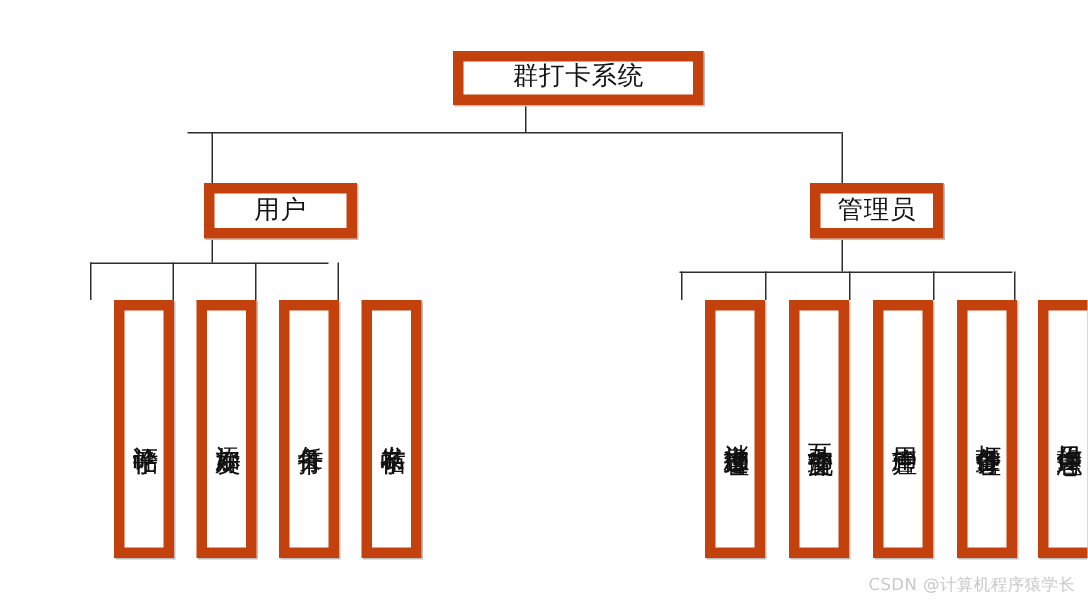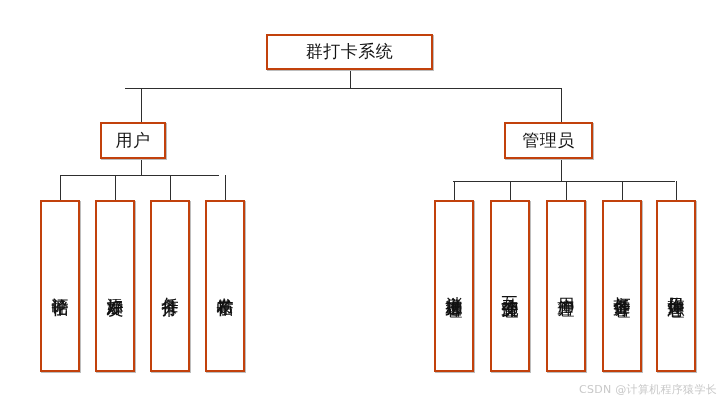--- a/index.html
+++ b/index.html
@@ -30,25 +30,26 @@
     background: #2e2e2e;
   }
   .line.v { width: 1px; }
   .line.h { height: 1px; }
 
   
   .node {
     position: absolute;
     box-sizing: border-box;
     background: #ffffff;
-    border: 2px solid #c2410c;
+    border: 7px solid #c2410c;
     box-shadow: 1px 1px 0 #bdbdbd;
     display: flex;
     align-items: center;
     justify-content: center;
+    margin-left: 36px;
   }
   .node-label {
     font-size: 17px;
     line-height: 1.12;
     letter-spacing: 0.5px;
     white-space: nowrap;
     color: #111111;
   }
 
   
@@ -101,21 +102,21 @@
       <div class="line v" style="left: 510px; top: 181px; height: 19px;"></div>
       <div class="line v" style="left: 566px; top: 181px; height: 19px;"></div>
       <div class="line v" style="left: 622px; top: 181px; height: 19px;"></div>
       <div class="line v" style="left: 676px; top: 181px; height: 19px;"></div>
     </div>
 
   <div id="nodes">
       <div class="node horizontal" style="left: 266px; top: 34px; width: 167px; height: 36px;">
         <span class="node-label">群打卡系统</span>
       </div>
-      <div class="node horizontal" style="left: 100px; top: 122px; width: 66px; height: 37px;">
+      <div class="node horizontal" style="left: 100px; top: 122px; width: 102px; height: 37px;">
         <span class="node-label">用户</span>
       </div>
       <div class="node vertical" style="left: 40px; top: 200px; width: 40px; height: 172px;">
         <span class="node-label">评论帖子</span>
       </div>
       <div class="node vertical" style="left: 95px; top: 200px; width: 40px; height: 172px;">
         <span class="node-label">添加好友</span>
       </div>
       <div class="node vertical" style="left: 150px; top: 200px; width: 40px; height: 172px;">
         <span class="node-label">任务打卡</span>

